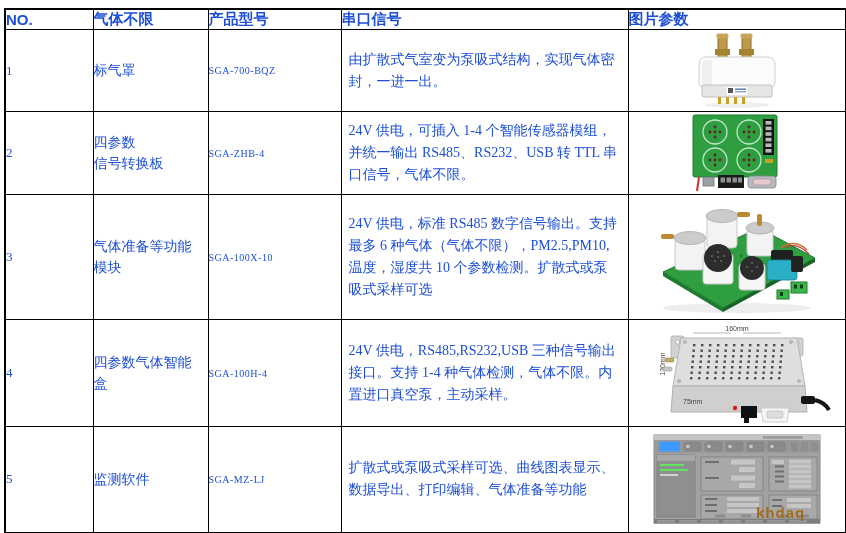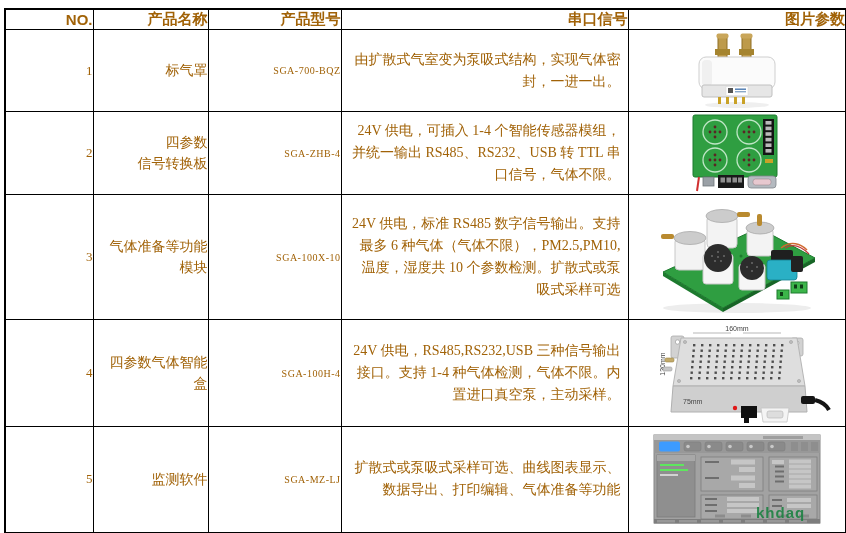--- a/index.html
+++ b/index.html
@@ -7,61 +7,61 @@
   body {
     width:846px; height:533px; position:relative; overflow:hidden;
     font-family:"Liberation Sans","DejaVu Sans",sans-serif;
   }
   .spec-table {
     position:absolute; left:4px; top:8px;
     border-collapse:collapse; table-layout:fixed; width:841px;
     border:2px solid #000;
   }
   .spec-table td, .spec-table th {
-    border:1px solid #000; vertical-align:middle; text-align:right;
-    color:#a16207; overflow:hidden;
+    border:1px solid #000; vertical-align:middle; text-align:left;
+    color:#1d4ed8; overflow:hidden;
   }
   .spec-table th {
     font-weight:bold; font-size:15px; height:19px;
     font-family:"Liberation Sans","DejaVu Sans",sans-serif;
   }
   .cell-no   { font-size:13px; font-family:"Liberation Serif","DejaVu Serif",serif; }
   .cell-name { font-size:14px; white-space:pre-line; line-height:21px; }
   .cell-model{ font-size:10px; font-family:"Liberation Serif","DejaVu Serif",serif; letter-spacing:0.5px; }
   .cell-func {
     text-align:left; font-size:14px; line-height:22px; padding:4px 7px;
     font-family:"Liberation Serif","DejaVu Serif",serif;
   }
   .cell-img  { text-align:center; }
   .photo-wrap { display:flex; align-items:center; justify-content:center; width:100%; height:100%; }
   .r1 { height:82px; } .r2 { height:83px; } .r3 { height:125px; }
   .r4 { height:107px; } .r5 { height:106px; }
   .watermark {
     position:absolute; left:756px; top:504px; z-index:5;
-    font-size:15px; font-weight:bold; color:#15803d; opacity:0.85;
+    font-size:15px; font-weight:bold; color:#a16207; opacity:0.85;
     letter-spacing:1px; font-family:"Liberation Sans",sans-serif;
   }
   svg { display:block; }
   .dim-label { font-size:7px; fill:#444; font-family:"Liberation Sans",sans-serif; }
 </style>
 </head>
 <body>
 
 <table class="spec-table">
   <colgroup>
     <col style="width:88px">
       <col style="width:115px">
       <col style="width:133px">
     <col style="width:287px">
       <col style="width:218px">
   </colgroup>
   <tbody>
       <tr>
     <th>NO.</th>
-    <th>产品名称</th>
+    <th>气体不限</th>
     <th>产品型号</th>
     <th>串口信号</th>
     <th>图片参数</th>
   </tr>
 
   <tr class="r1">
     <td class="cell-no">1</td>
     <td class="cell-name">标气罩</td>
     <td class="cell-model">SGA-700-BQZ</td>
     <td class="cell-func">由扩散式气室变为泵吸式结构，实现气体密封，一进一出。</td>

